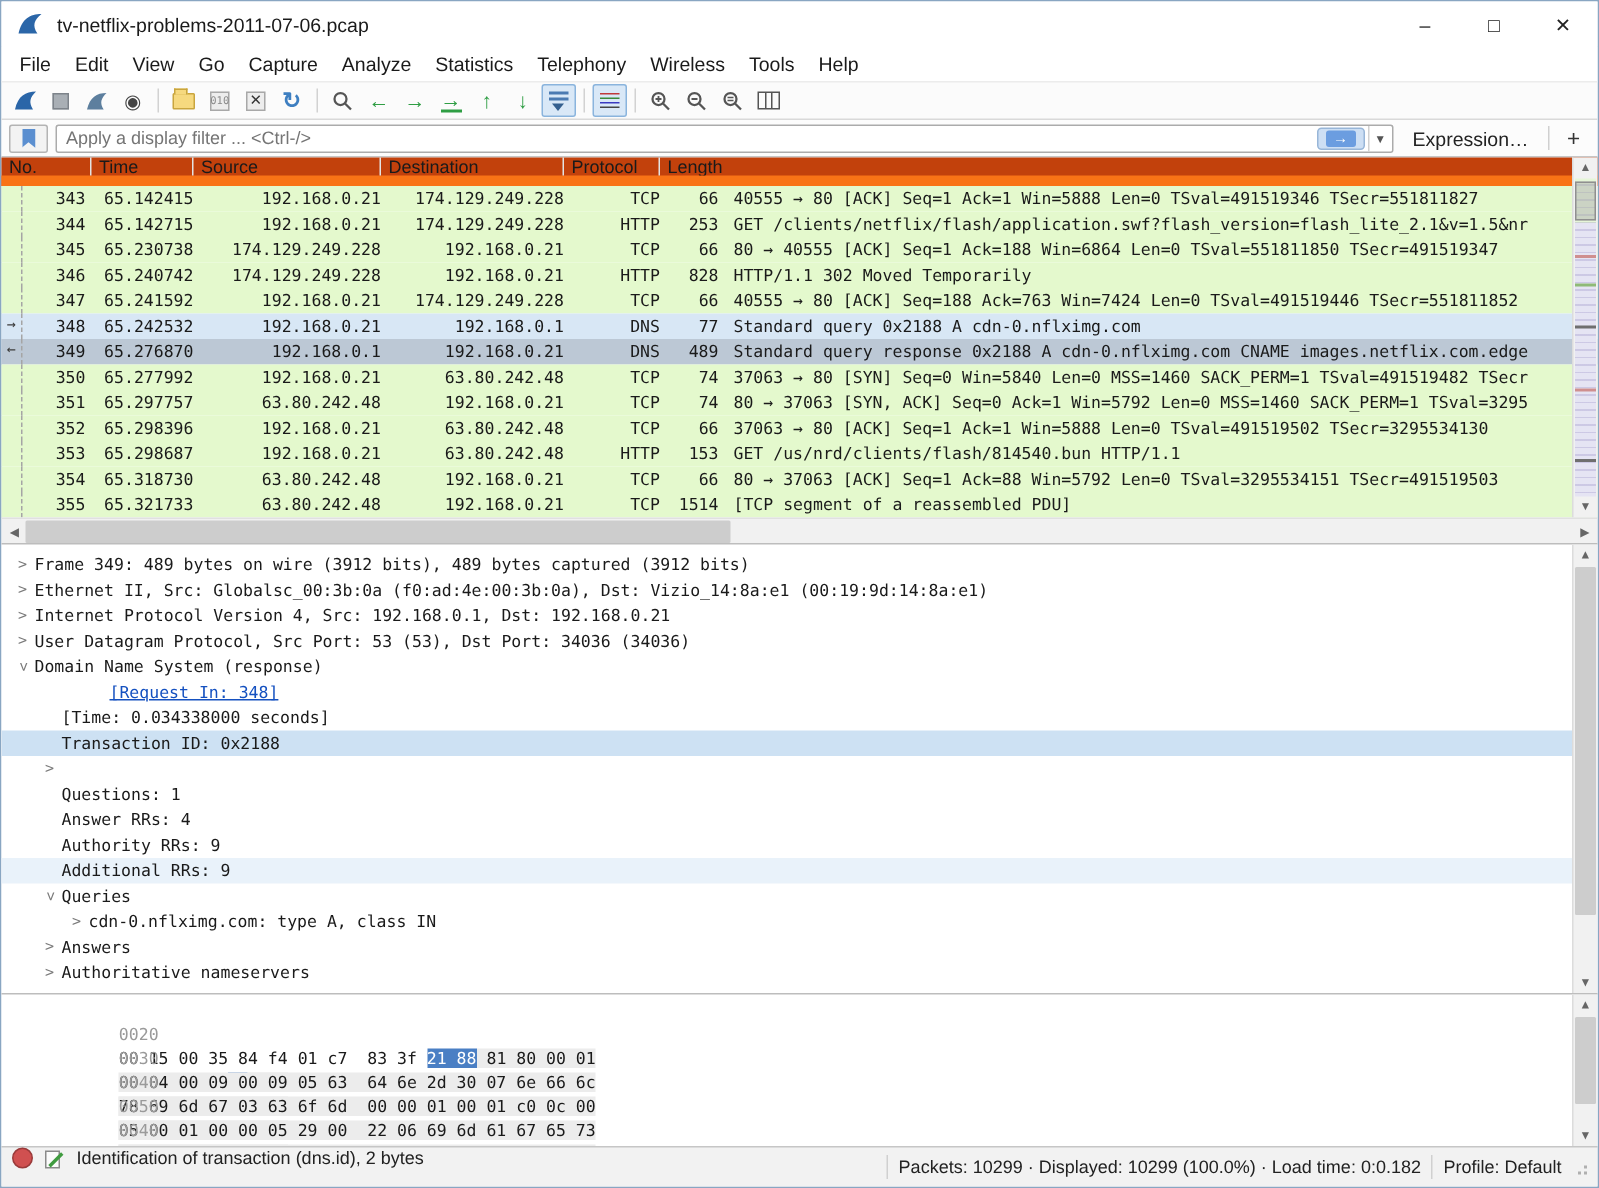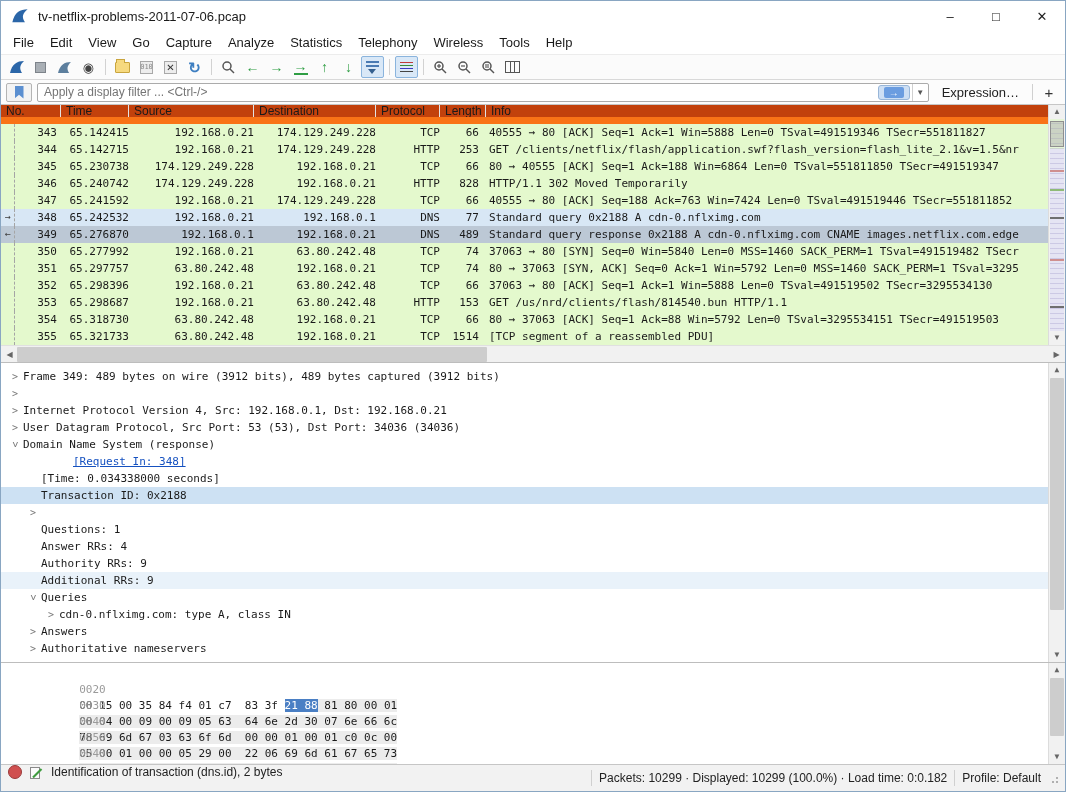--- a/index.html
+++ b/index.html
@@ -274,21 +274,20 @@
   </div>
 
   <div class="list-wrap">
     <div class="hdr-row">
       <div class="hdr-cell">No.</div>
       <div class="hdr-cell">Time</div>
       <div class="hdr-cell">Source</div>
       <div class="hdr-cell">Destination</div>
       <div class="hdr-cell">Protocol</div>
       <div class="hdr-cell">Length</div>
-      <div class="hdr-cell">Info</div>
     </div>
     <div>
 
         <div class="pkt-row green">
           <div class="cell-gutter"></div>
           <div class="cell-no">343</div>
           <div class="cell-time">65.142415</div>
           <div class="cell-src">192.168.0.21</div>
           <div class="cell-dst">174.129.249.228</div>
           <div class="cell-proto">TCP</div>
@@ -452,20 +451,21 @@
   <div class="detail">
     <div>
 
         <div class="det-line ind-0">
           <span class="chev">&gt;</span>
           <span class="det-text">Frame 349: 489 bytes on wire (3912 bits), 489 bytes captured (3912 bits)</span>
         </div>
 
         <div class="det-line ind-0">
           <span class="chev">&gt;</span>
+          <span class="det-text">Ethernet II, Src: Globalsc_00:3b:0a (f0:ad:4e:00:3b:0a), Dst: Vizio_14:8a:e1 (00:19:9d:14:8a:e1)</span>
         </div>
 
         <div class="det-line ind-0">
           <span class="chev">&gt;</span>
           <span class="det-text">Internet Protocol Version 4, Src: 192.168.0.1, Dst: 192.168.0.21</span>
         </div>
 
         <div class="det-line ind-0">
           <span class="chev">&gt;</span>
           <span class="det-text">User Datagram Protocol, Src Port: 53 (53), Dst Port: 34036 (34036)</span>

